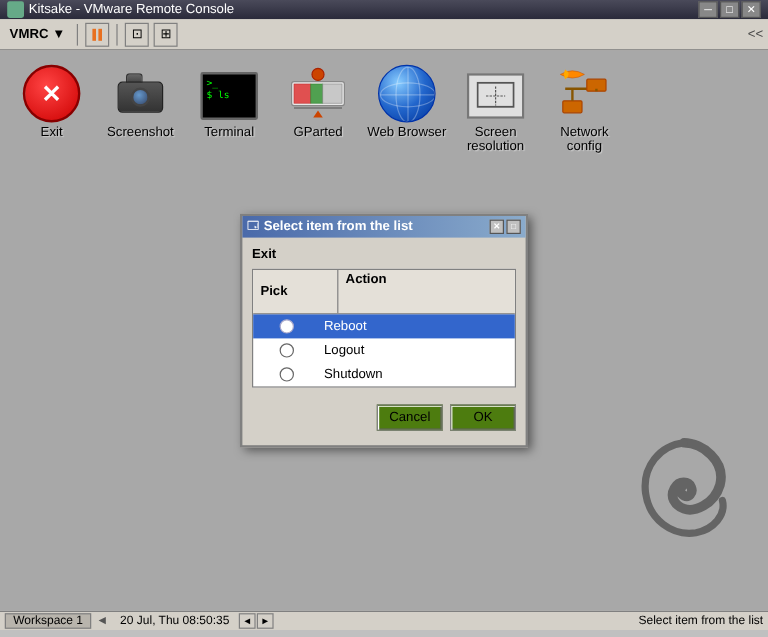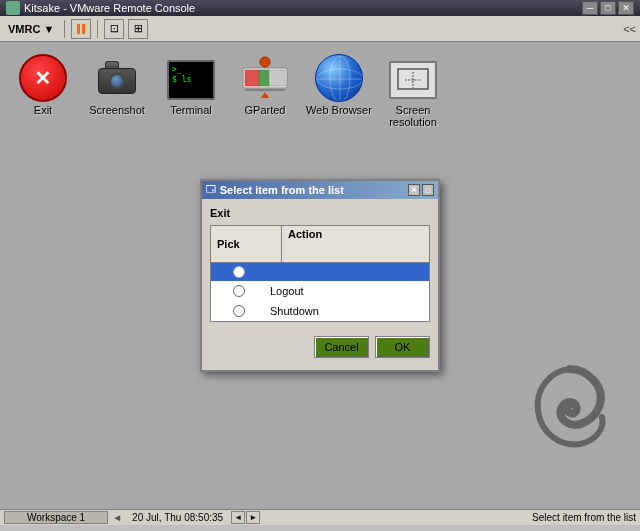--- a/index.html
+++ b/index.html
@@ -347,21 +347,21 @@
       height: 16px;
       display: flex;
       align-items: center;
       font-size: 10px;
       padding: 0 4px;
     }
     .statusbar-left {
       display: flex; gap: 2px; align-items: center;
     }
     .workspace-btn {
-      padding: 0 22px;
+      padding: 0 6px;
       background: #b8b4ac;
       border: 1px solid #808080;
       height: 13px;
       display: flex; align-items: center;
       font-size: 10px;
       cursor: pointer;
     }
     .statusbar-datetime {
       padding: 0 6px;
       color: #000;
@@ -480,20 +480,34 @@
           <svg width="32" height="24" viewBox="0 0 32 24">
             <rect x="1" y="1" width="30" height="20" fill="none" stroke="#555" stroke-width="1.5"></rect>
             <line x1="8" y1="12" x2="24" y2="12" stroke="#555" stroke-width="1" stroke-dasharray="2,1"></line>
             <line x1="16" y1="4" x2="16" y2="20" stroke="#555" stroke-width="1" stroke-dasharray="2,1"></line>
           </svg>
         </div>
       </div>
       <span class="icon-label">Screen resolution</span>
     </div>
 
+    <div class="desktop-icon">
+      <div class="icon-img">
+        <svg width="48" height="48" viewBox="0 0 48 48">
+          <rect x="6" y="30" width="16" height="10" rx="1" fill="#cc6600" stroke="#aa4400" stroke-width="1"></rect>
+          <line x1="14" y1="20" x2="14" y2="30" stroke="#885500" stroke-width="2"></line>
+          <line x1="8" y1="20" x2="40" y2="20" stroke="#885500" stroke-width="2"></line>
+          <rect x="26" y="12" width="16" height="10" rx="1" fill="#cc6600" stroke="#aa4400" stroke-width="1"></rect>
+          <line x1="34" y1="20" x2="34" y2="22" stroke="#885500" stroke-width="2"></line>
+          <path d="M4 8 Q14 2 24 8 Q14 14 4 8Z" fill="#ff8800" stroke="#cc5500" stroke-width="0.5"></path>
+          <path d="M8 4 Q14 8 8 12 Q6 8 8 4Z" fill="#ffaa00"></path>
+        </svg>
+      </div>
+      <span class="icon-label">Network config</span>
+    </div>
 
   </div>
 
   <div class="debian-swirl">
     <svg width="100" height="100" viewBox="0 0 100 100">
       <path d="M50 10 C65 10, 85 25, 80 45 C75 62, 58 68, 50 65 C42 62, 38 55, 42 48 C46 41, 54 42, 56 47 C58 52, 54 56, 50 54 C46 52, 46 48, 48 47" fill="none" stroke="#222" stroke-width="8" stroke-linecap="round"></path>
       <path d="M50 10 C30 12, 15 30, 18 52 C21 74, 40 88, 60 85 C75 82, 85 70, 82 58" fill="none" stroke="#222" stroke-width="6" stroke-linecap="round"></path>
     </svg>
   </div>
 
@@ -516,20 +530,21 @@
 
           <div class="dialog-table-header">
             <div class="col-pick">Pick</div>
             <div class="col-action">Action</div>
           </div>
 
           <div class="dialog-row selected">
             <div class="col-pick">
               <div class="radio-btn checked"></div>
             </div>
+            <div class="col-action">Reboot</div>
           </div>
 
           <div class="dialog-row">
             <div class="col-pick">
               <div class="radio-btn"></div>
             </div>
             <div class="col-action">Logout</div>
           </div>
 
           <div class="dialog-row">

